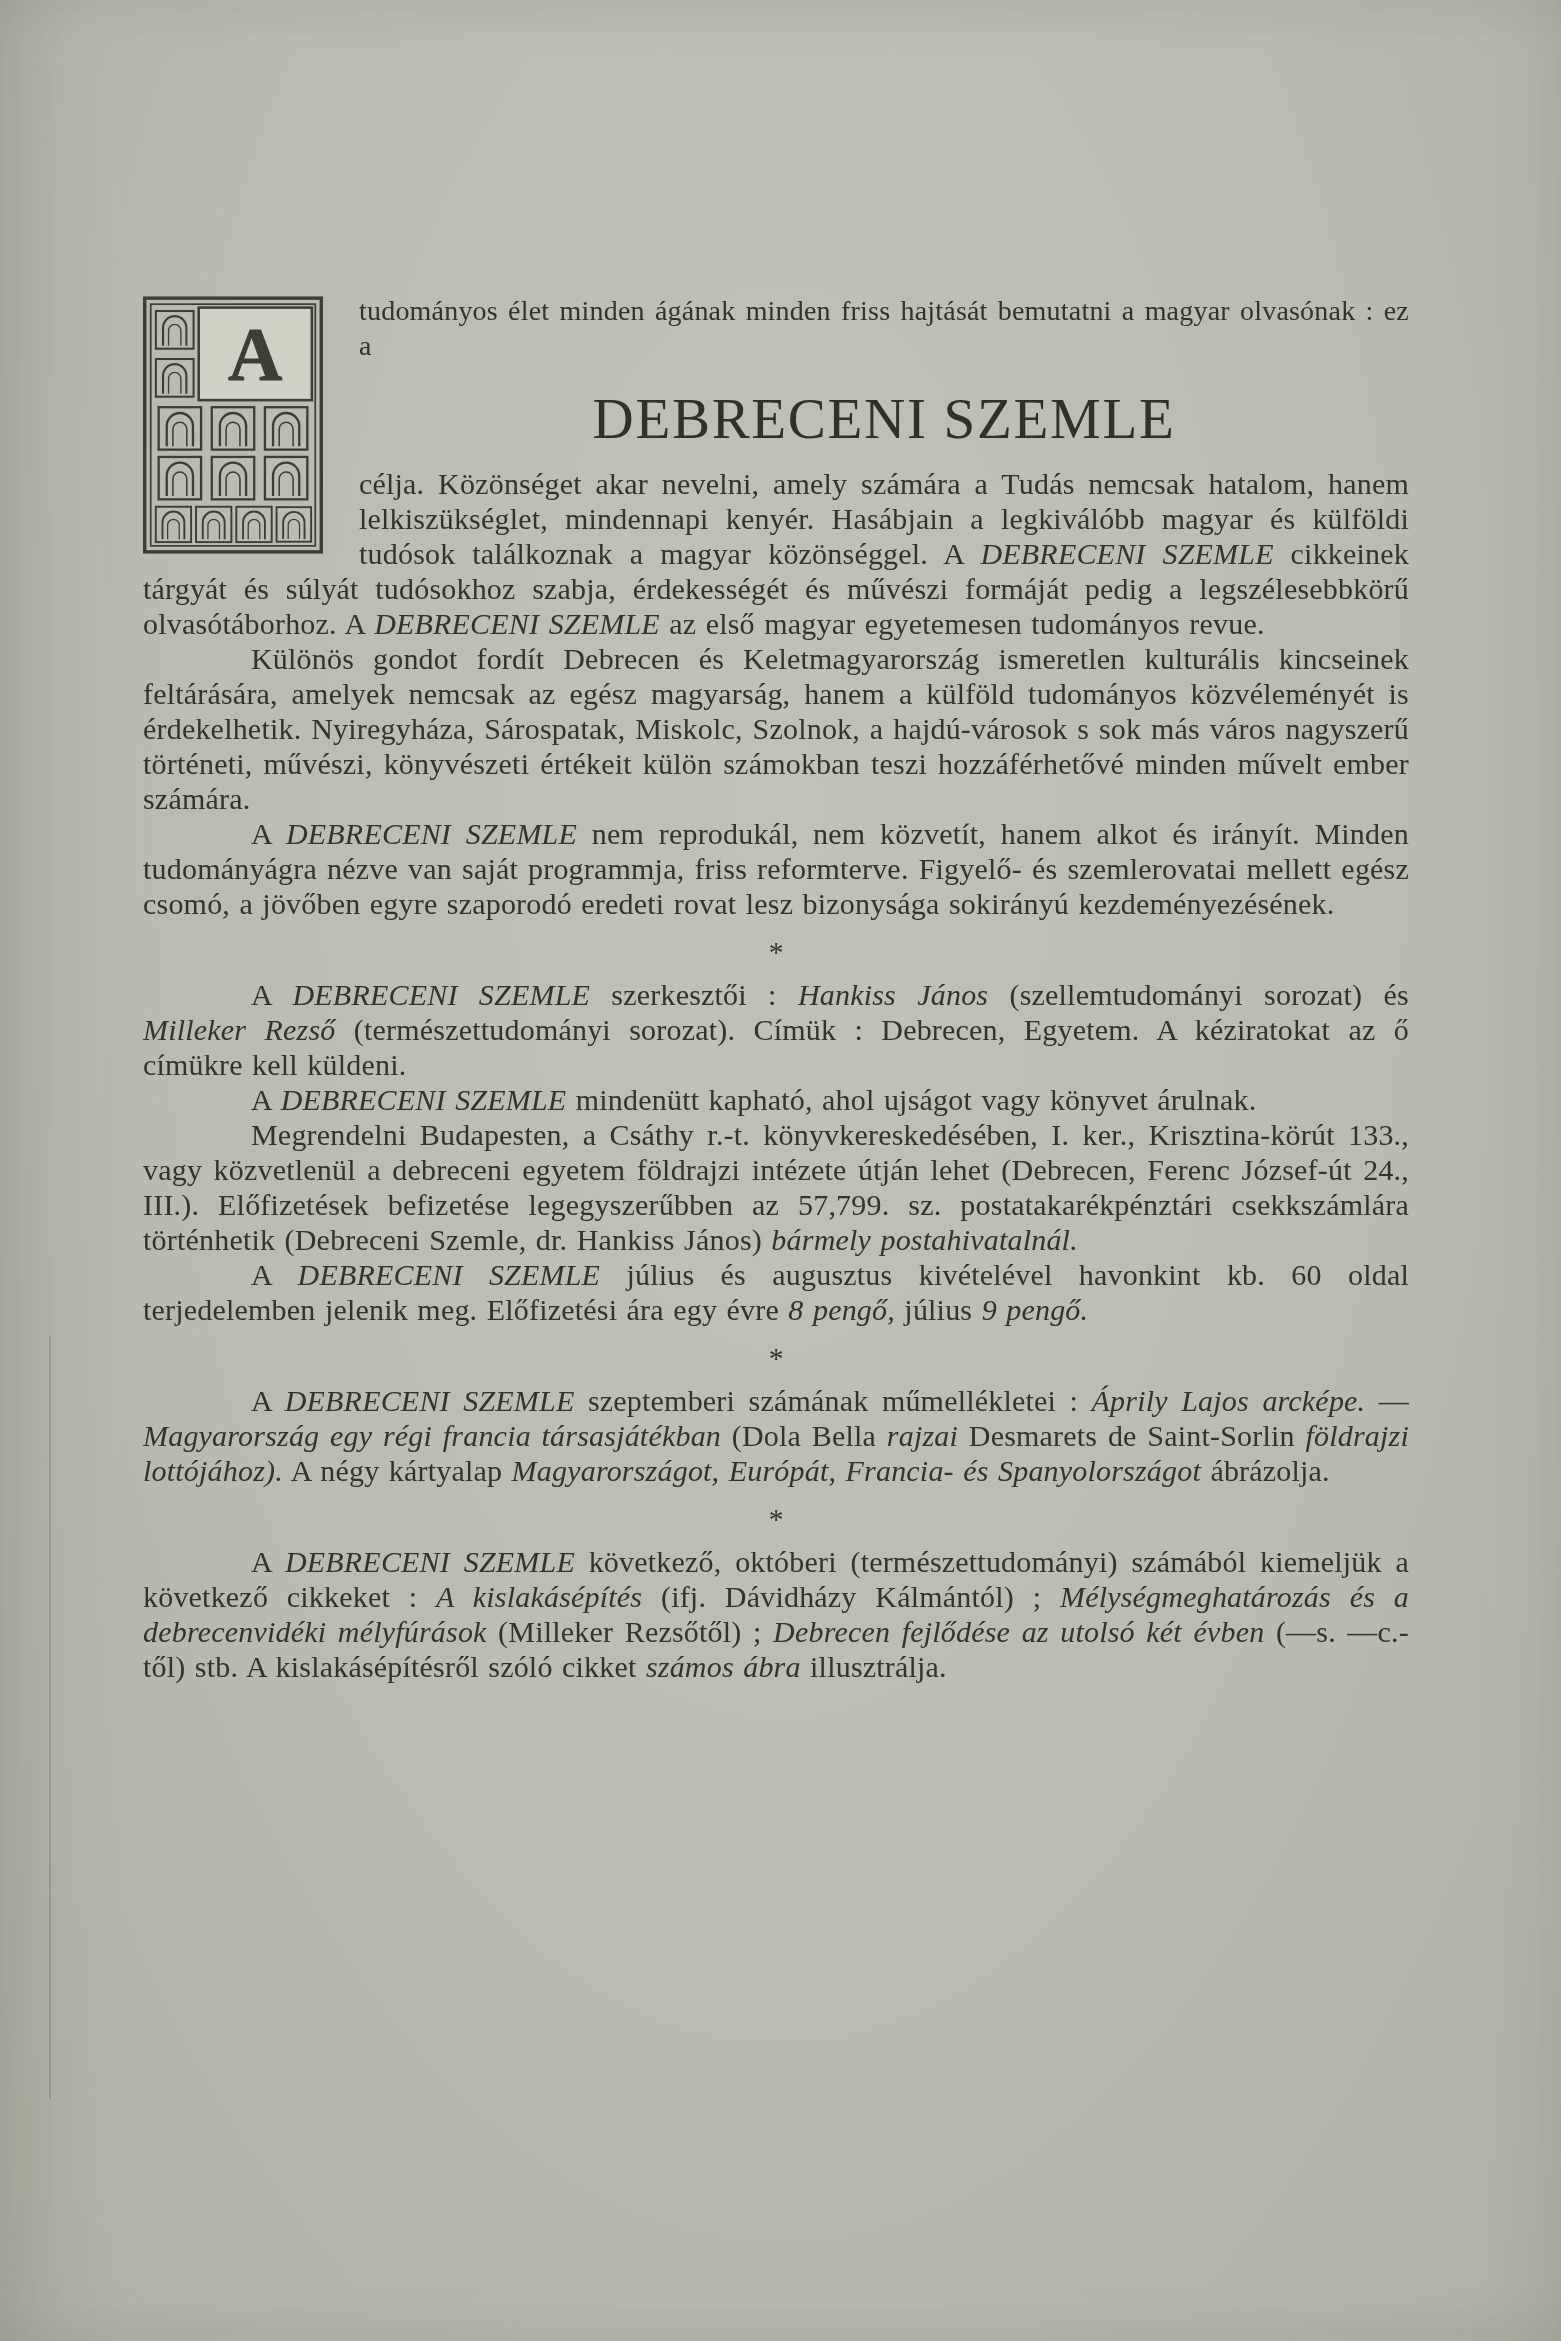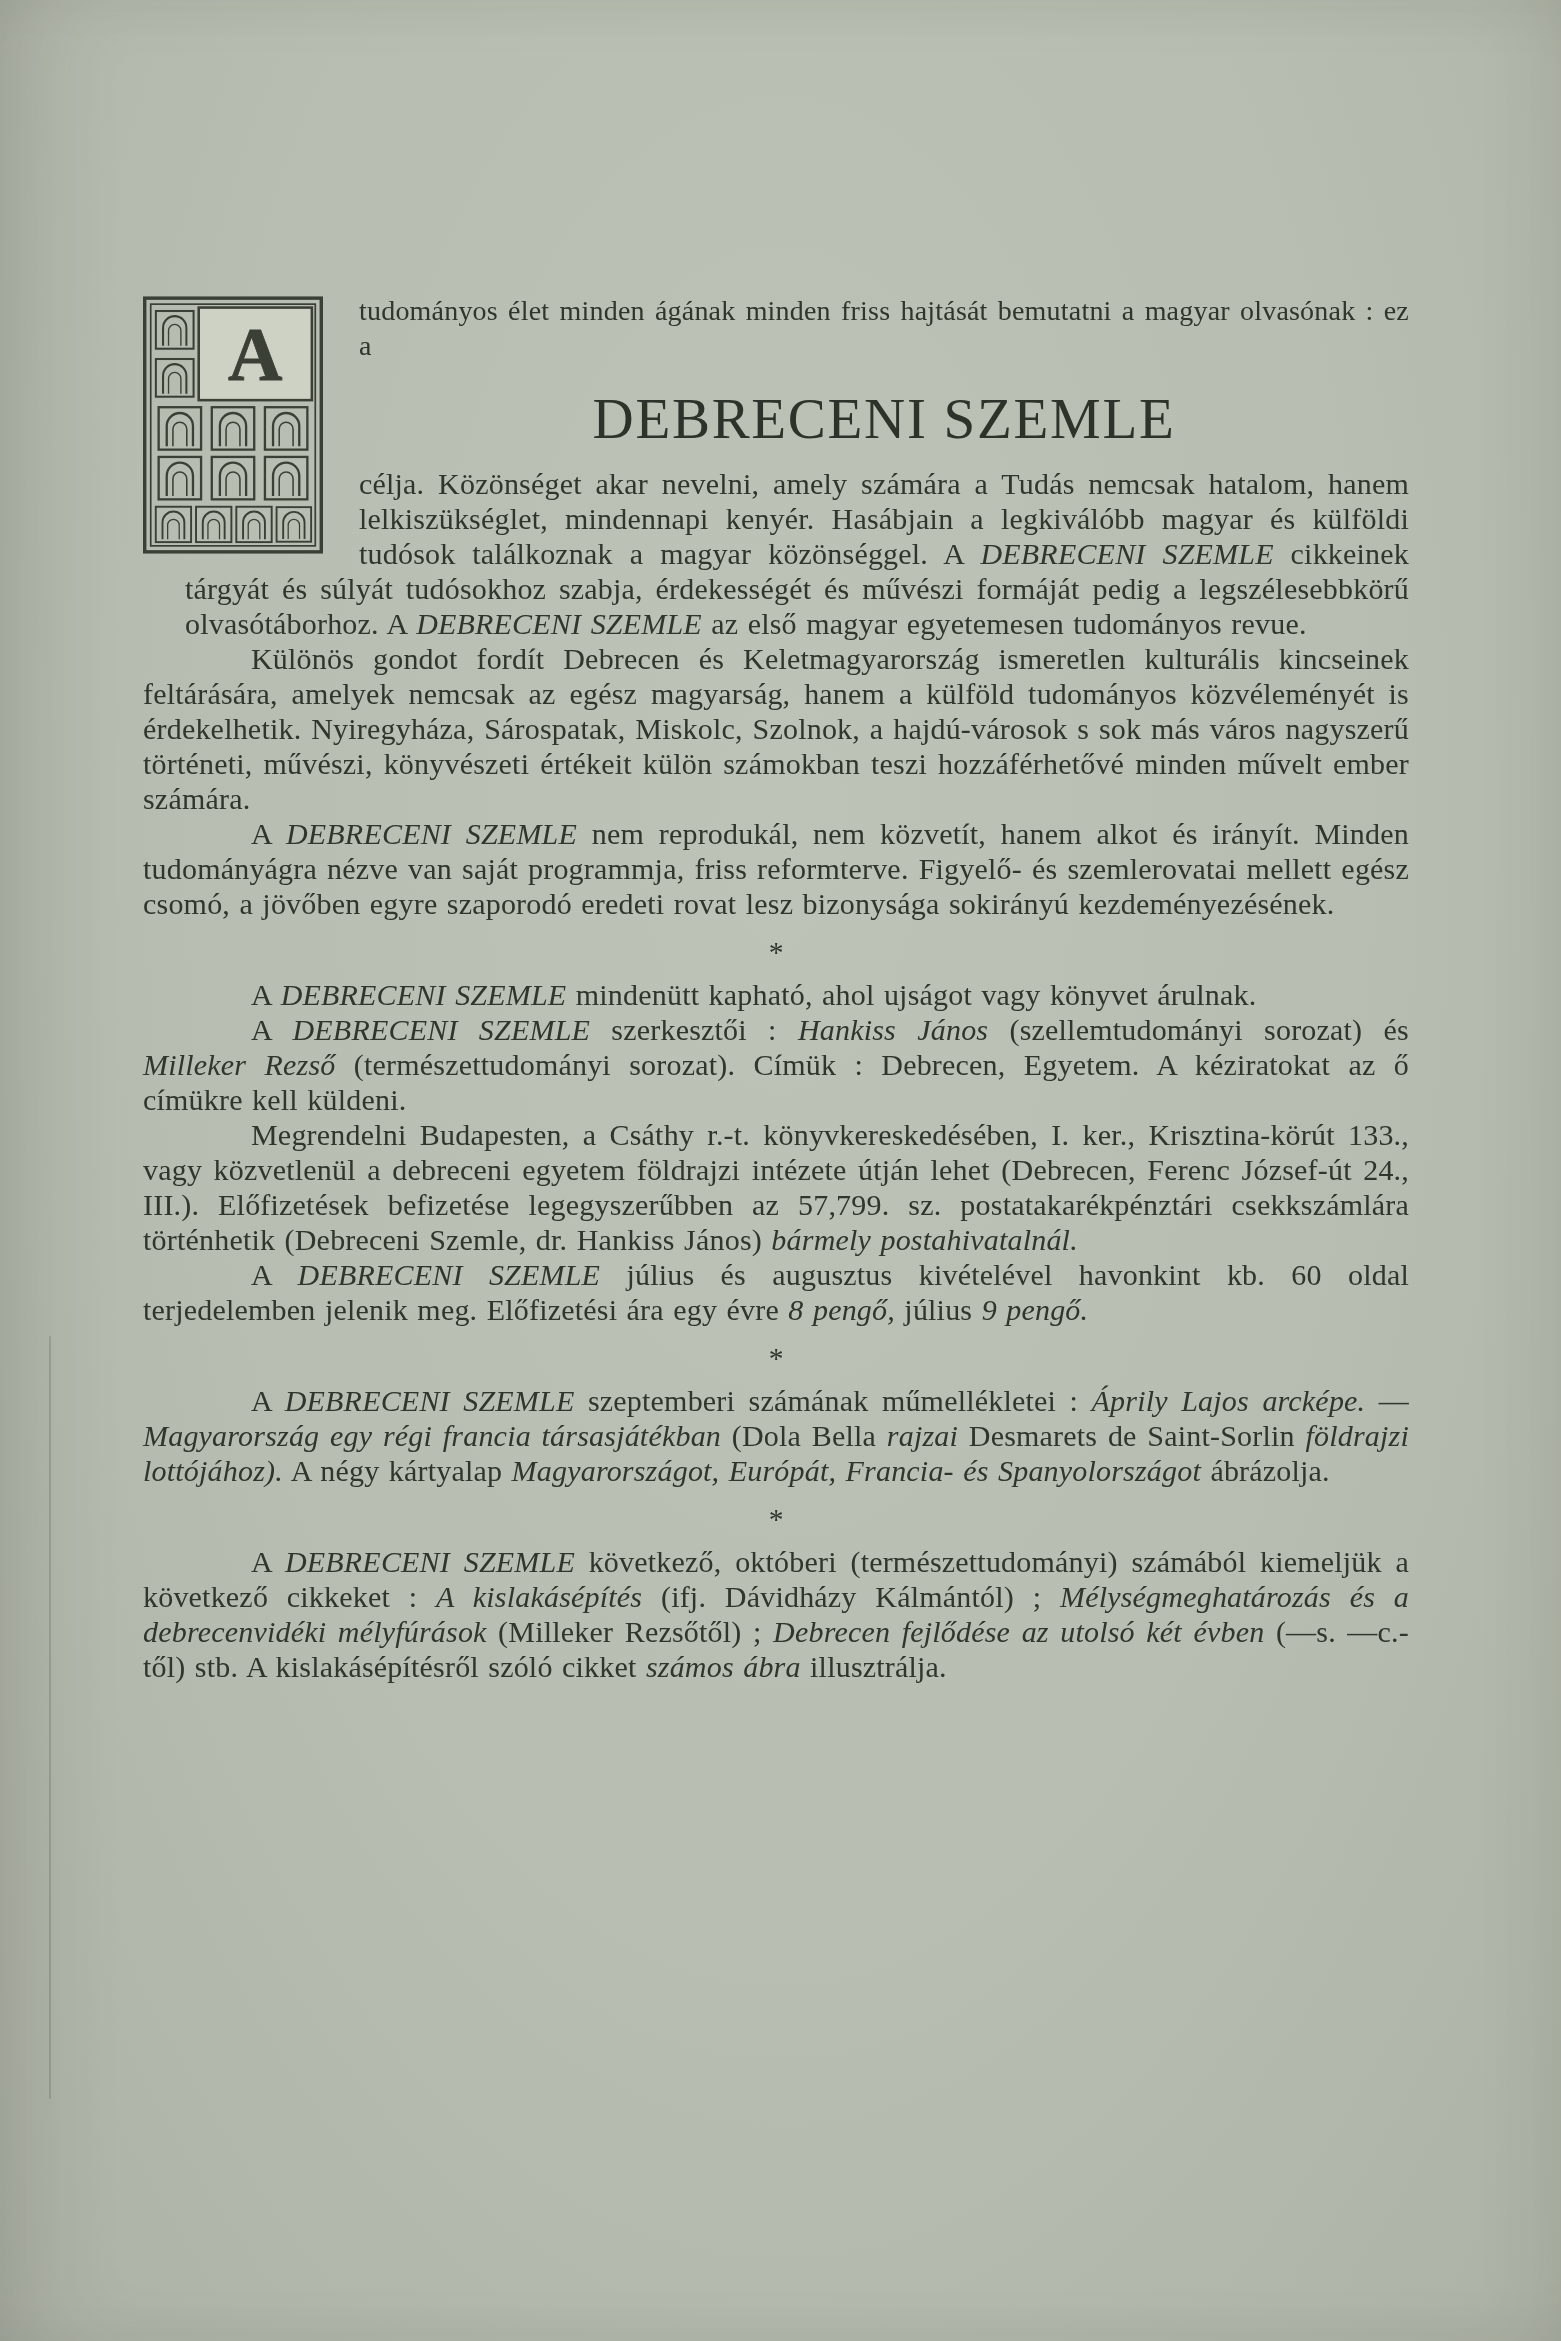--- a/index.html
+++ b/index.html
@@ -16,21 +16,21 @@
     box-shadow: inset 61px 0 113px -61px rgba(40,45,38,.22),
                 inset -43px 0 95px -52px rgba(40,45,38,.14);
   }
   .content { position: absolute; top: 291px; left: 143px; width: 1266px; }
 
   .para {
     margin: 0; text-align: justify; text-indent: 108px;
     font-size: 30px; line-height: 35px; letter-spacing: 0.2px;
     word-spacing: 1.7px;
   }
-  .nofirst { text-indent: 0; margin-left: 42px; }
+  .nofirst { text-indent: 0; }
   .lead {
     margin: 1.7px 0 0; text-align: justify;
     font-size: 28px; line-height: 35px; letter-spacing: 0.2px; word-spacing: 1.7px;
   }
   .title {
     font-size: 57px; line-height: 1.05; font-weight: normal;
     letter-spacing: 1.7px; text-align: center; margin: 26px 0 17.3px;
     color: #2d322a;
   }
   .sep { text-align: center; font-size: 29.5px; line-height: 35px; margin: 14px 0 7px; }
@@ -86,22 +86,22 @@
       <p class="lead"><span>tudományos élet minden ágának minden friss hajtását bemutatni a magyar olvasónak : ez a</span></p>
       <h1 class="title">DEBRECENI SZEMLE</h1>
       <p class="para nofirst"><span>célja. Közönséget akar nevelni, amely számára a Tudás nemcsak hatalom, hanem lelkiszükséglet, mindennapi kenyér. Hasábjain a legkiválóbb magyar és külföldi tudósok találkoznak a magyar közönséggel. A </span><span class="it">DEBRECENI SZEMLE</span><span> cikkeinek tárgyát és súlyát tudósokhoz szabja, érdekességét és művészi formáját pedig a legszélesebbkörű olvasótáborhoz. A </span><span class="it">DEBRECENI SZEMLE</span><span> az első magyar egyetemesen tudományos revue.</span></p>
     </section>
 
     <p class="para"><span>Különös gondot fordít Debrecen és Keletmagyarország ismeretlen kulturális kincseinek feltárására, amelyek nemcsak az egész magyarság, hanem a külföld tudományos közvéleményét is érdekelhetik. Nyiregyháza, Sárospatak, Miskolc, Szolnok, a hajdú-városok s sok más város nagyszerű történeti, művészi, könyvészeti értékeit külön számokban teszi hozzáférhetővé minden művelt ember számára.</span></p>
     <p class="para"><span>A </span><span class="it">DEBRECENI SZEMLE</span><span> nem reprodukál, nem közvetít, hanem alkot és irányít. Minden tudományágra nézve van saját programmja, friss reformterve. Figyelő- és szemlerovatai mellett egész csomó, a jövőben egyre szaporodó eredeti rovat lesz bizonysága sokirányú kezdeményezésének.</span></p>
 
     <div class="sep">*</div>
 
+    <p class="para"><span>A </span><span class="it">DEBRECENI SZEMLE</span><span> szerkesztői : </span><span class="it">Hankiss János</span><span> (szellemtudományi sorozat) és </span><span class="it">Milleker Rezső</span><span> (természettudományi sorozat). Címük : Debrecen, Egyetem. A kéziratokat az ő címükre kell küldeni.</span></p>
     <p class="para"><span>A </span><span class="it">DEBRECENI SZEMLE</span><span> mindenütt kapható, ahol ujságot vagy könyvet árulnak.</span></p>
-    <p class="para"><span>A </span><span class="it">DEBRECENI SZEMLE</span><span> szerkesztői : </span><span class="it">Hankiss János</span><span> (szellemtudományi sorozat) és </span><span class="it">Milleker Rezső</span><span> (természettudományi sorozat). Címük : Debrecen, Egyetem. A kéziratokat az ő címükre kell küldeni.</span></p>
     <p class="para"><span>Megrendelni Budapesten, a Csáthy r.-t. könyvkereskedésében, I. ker., Krisztina-körút 133., vagy közvetlenül a debreceni egyetem földrajzi intézete útján lehet (Debrecen, Ferenc József-út 24., III.). Előfizetések befizetése legegyszerűbben az 57,799. sz. postatakarékpénztári csekkszámlára történhetik (Debreceni Szemle, dr. Hankiss János) </span><span class="it">bármely postahivatalnál.</span></p>
     <p class="para"><span>A </span><span class="it">DEBRECENI SZEMLE</span><span> július és augusztus kivételével havonkint kb. 60 oldal terjedelemben jelenik meg. Előfizetési ára egy évre </span><span class="it">8 pengő,</span><span> július </span><span class="it">9 pengő.</span></p>
 
     <div class="sep">*</div>
 
     <p class="para"><span>A </span><span class="it">DEBRECENI SZEMLE</span><span> szeptemberi számának műmellékletei : </span><span class="it">Áprily Lajos arcképe.</span><span> — </span><span class="it">Magyarország egy régi francia társasjátékban</span><span> (Dola Bella </span><span class="it">rajzai</span><span> Desmarets de Saint-Sorlin </span><span class="it">földrajzi lottójához).</span><span> A négy kártyalap </span><span class="it">Magyarországot, Európát, Francia- és Spanyolországot</span><span> ábrázolja.</span></p>
 
     <div class="sep">*</div>
 
     <p class="para"><span>A </span><span class="it">DEBRECENI SZEMLE</span><span> következő, októberi (természettudományi) számából kiemeljük a következő cikkeket : </span><span class="it">A kislakásépítés</span><span> (ifj. Dávidházy Kálmántól) ; </span><span class="it">Mélységmeghatározás és a debrecenvidéki mélyfúrások</span><span> (Milleker Rezsőtől) ; </span><span class="it">Debrecen fejlődése az utolsó két évben</span><span> (—s. —c.-től) stb. A kislakásépítésről szóló cikket </span><span class="it">számos ábra</span><span> illusztrálja.</span></p>

